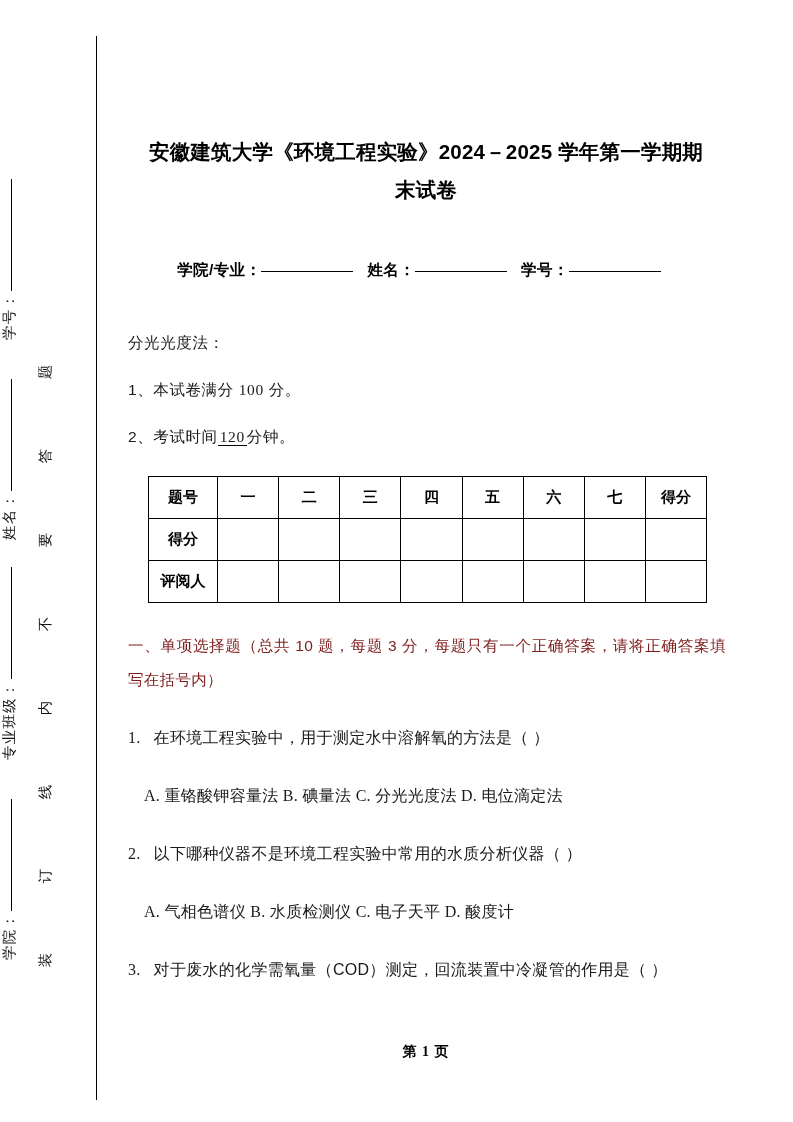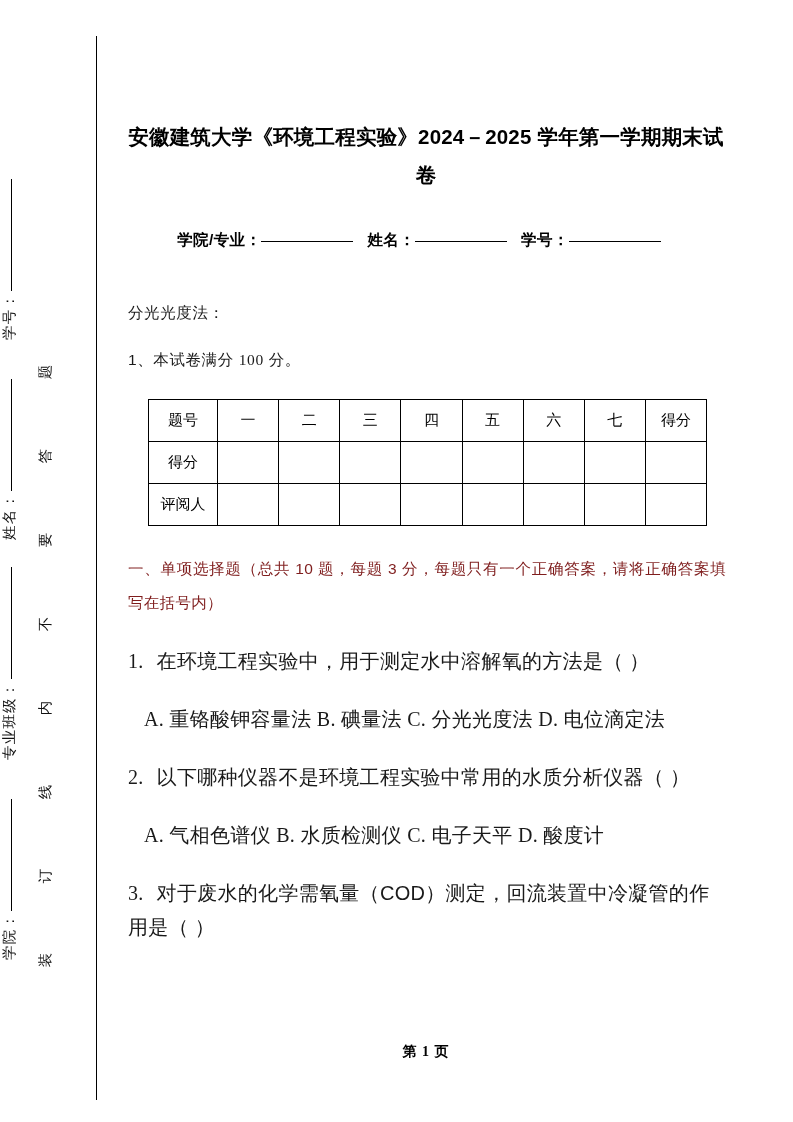--- a/index.html
+++ b/index.html
@@ -77,21 +77,21 @@
   
   #content {
     position: absolute;
     left: 126px;
     top: 0;
     width: 600px;
     height: 1122px;
   }
 
   .doc-title {
-    margin: 0;
+    margin: 15px;
     padding-top: 118px;
     font-family: "Liberation Sans", "DejaVu Sans", sans-serif;
     font-weight: bold;
     font-size: 20.5px;
     line-height: 38px;
     text-align: center;
     letter-spacing: 0.2px;
     color: #000;
   }
 
@@ -137,21 +137,21 @@
     margin: 28px 0 0 22px;
     border-collapse: collapse;
     table-layout: fixed;
     width: 559px;
   }
   #score-table td {
     border: 1.4px solid #000;
     text-align: center;
     vertical-align: middle;
     font-family: "Liberation Sans", "DejaVu Sans", sans-serif;
-    font-weight: normal;
+    font-weight: bold;
     font-size: 15px;
     color: #000;
     padding: 0;
   }
   #score-table tr { height: 42px; }
   #score-table td.rowhdr { width: 68px; }
 
   
   .section-head {
     margin: 0 0 0 2px;
@@ -160,21 +160,21 @@
     font-size: 15.5px;
     line-height: 34px;
     letter-spacing: 0.3px;
     color: #7f1d1d;
     text-align: justify;
   }
   .q-line {
     margin: 0 0 0 2px;
     padding-top: 24px;
     font-family: "Liberation Sans", "DejaVu Sans", sans-serif;
-    font-size: 20px;
+    font-size: 16px;
     line-height: 34px;
     letter-spacing: 0.3px;
     color: #1a1a1a;
   }
   .q-line .lat,
   .q-line .qnum,
   .q-line .opt {
     font-family: "Liberation Serif", "DejaVu Serif", serif;
   }
   .q-line .opt { margin-left: 16px; }
@@ -237,20 +237,21 @@
 
     <div class="info-line">
       <span class="field"><span>学院/专业：</span><span class="blank"></span></span><span class="field"><span>姓名：</span><span class="blank"></span></span><span class="field"><span>学号：</span><span class="blank"></span></span>
     </div>
 
     <div class="notes">
       <p class="note-line">分光光度法：</p>
 
       <p class="note-line"><span>1、本试卷满分 </span><span class="num">100</span><span> 分。</span></p>
 
+      <p class="note-line"><span>2、考试时间</span><span class="ul">120</span><span>分钟。</span></p>
     </div>
 
     <table id="score-table">
       <tbody>
         <tr>
           <td class="rowhdr">题号</td>
           <td>一</td>
           <td>二</td>
           <td>三</td>
           <td>四</td>

